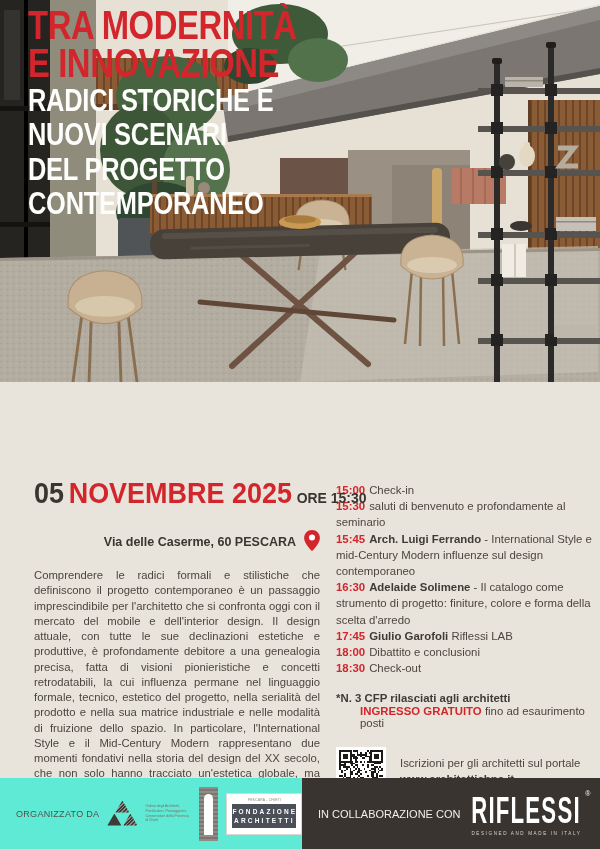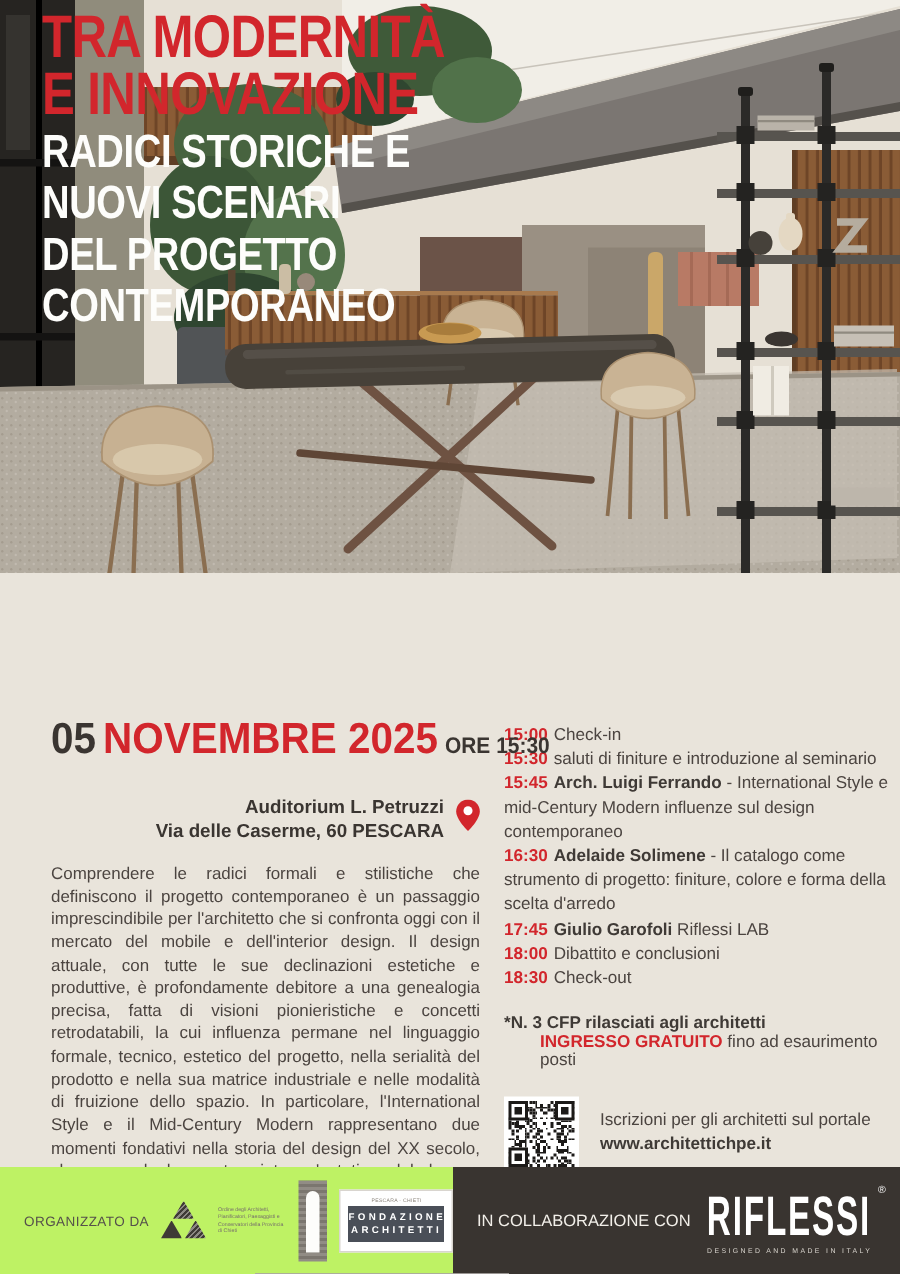--- a/index.html
+++ b/index.html
@@ -44,21 +44,21 @@
   .qr-grid i { display:block; }
   .qr-grid i.on { background:#1c1a18; }
   .qr-finder { position:absolute; width:13px; height:13px; border:2px solid #1c1a18; background:#fff; }
   .qr-finder::after { content:''; position:absolute; inset:2px; background:#1c1a18; }
   .qr-finder.tl { top:3px; left:3px; } .qr-finder.tr { top:3px; right:3px; } .qr-finder.bl { bottom:3px; left:3px; }
   .qr-text { font-size:11.4px; color:#4b4440; line-height:1.4; }
   .qr-text .url { font-weight:700; color:#3f3a36; }
 
   
   .footer { position:absolute; top:778px; left:0; width:600px; height:71px; display:flex; }
-  .f-left { width:302px; flex:none; background:#bef264; display:flex; align-items:center; padding-left:16px; gap:8px; }
+  .f-left { width:302px; flex:none; background:#5eead4; display:flex; align-items:center; padding-left:16px; gap:8px; }
   .org-label { font-size:9px; font-weight:400; color:#55504b; letter-spacing:.3px; white-space:nowrap; }
   .tri-logo { position:relative; width:30px; height:26px; flex:none; }
   .tri { position:absolute; width:14px; height:12px; clip-path:polygon(50% 0,100% 100%,0 100%); background:repeating-linear-gradient(135deg,#3e3a36 0 1.5px,#8d8984 1.5px 2.6px); }
   .tri.t1 { left:8px; top:0; }
   .tri.t2 { left:0; top:13px; background:#3e3a36; }
   .tri.t3 { left:16px; top:13px; }
   .ordine-text { width:46px; font-size:3.5px; line-height:1.35; color:#77716b; flex:none; }
   .arch-logo { position:relative; width:19px; height:54px; flex:none; background:repeating-linear-gradient(0deg,#918c85 0 2px,#7b766f 2px 4px); }
   .arch-logo::after { content:''; position:absolute; left:5px; right:5px; top:7px; bottom:6px; background:#fdfdfb; border-radius:5px 5px 0 0; }
   .fond-logo { width:76px; height:42px; background:#fff; border:1px solid #d9d5cf; text-align:center; padding-top:4px; flex:none; }
@@ -263,37 +263,36 @@
     </div>
   </div>
 
   <div class="info">
     <div class="info-left">
       <div class="date-row">
         <span class="day">05</span><span class="month">NOVEMBRE 2025</span><span class="ore">ORE 15:30</span>
       </div>
       <div class="venue">
         <div class="venue-text">
-          <div>Auditorium L. Petruzzi</div>
           <div>Via delle Caserme, 60 PESCARA</div>
         </div>
         <span>
           <svg width="16" height="21" viewBox="0 0 24 32">
               <path d="M12 0C5.4 0 0 5.4 0 12c0 9 12 20 12 20s12-11 12-20C24 5.4 18.6 0 12 0z" fill="#d2262c"></path>
               <circle cx="12" cy="11.5" r="4.6" fill="#ffffff"></circle>
             </svg>
         </span>
       </div>
       <p class="desc">Comprendere le radici formali e stilistiche che definiscono il progetto contemporaneo è un passaggio imprescindibile per l'architetto che si confronta oggi con il mercato del mobile e dell'interior design. Il design attuale, con tutte le sue declinazioni estetiche e produttive, è profondamente debitore a una genealogia precisa, fatta di visioni pionieristiche e concetti retrodatabili, la cui influenza permane nel linguaggio formale, tecnico, estetico del progetto, nella serialità del prodotto e nella sua matrice industriale e nelle modalità di fruizione dello spazio. In particolare, l'International Style e il Mid-Century Modern rappresentano due momenti fondativi nella storia del design del XX secolo, che non solo hanno tracciato un'estetica globale, ma hanno anche introdotto un metodo progettuale ancora oggi operativo.</p>
     </div>
 
     <div class="info-right">
       <div class="sched">
         <p><span class="t">15:00</span><span class="n"></span><span>Check-in</span></p>
-        <p><span class="t">15:30</span><span class="n"></span><span>saluti di finiture e introduzione al seminario</span></p>
+        <p><span class="t">15:30</span><span class="n"></span><span>saluti di benvenuto e profondamente al seminario</span></p>
         <p><span class="t">15:45</span><span class="n">Arch. Luigi Ferrando</span><span> - International Style e mid-Century Modern influenze sul design contemporaneo</span></p>
         <p><span class="t">16:30</span><span class="n">Adelaide Solimene</span><span> - Il catalogo come strumento di progetto: finiture, colore e forma della scelta d'arredo</span></p>
         <p><span class="t">17:45</span><span class="n">Giulio Garofoli</span><span> Riflessi LAB</span></p>
         <p><span class="t">18:00</span><span class="n"></span><span>Dibattito e conclusioni</span></p>
         <p><span class="t">18:30</span><span class="n"></span><span>Check-out</span></p>
       </div>
       <p class="cfp">*N. 3 CFP rilasciati agli architetti</p>
       <p class="ingresso"><span class="ig">INGRESSO GRATUITO</span><span> fino ad esaurimento posti</span></p>
       <div class="qr-row">
         <div class="qr">

